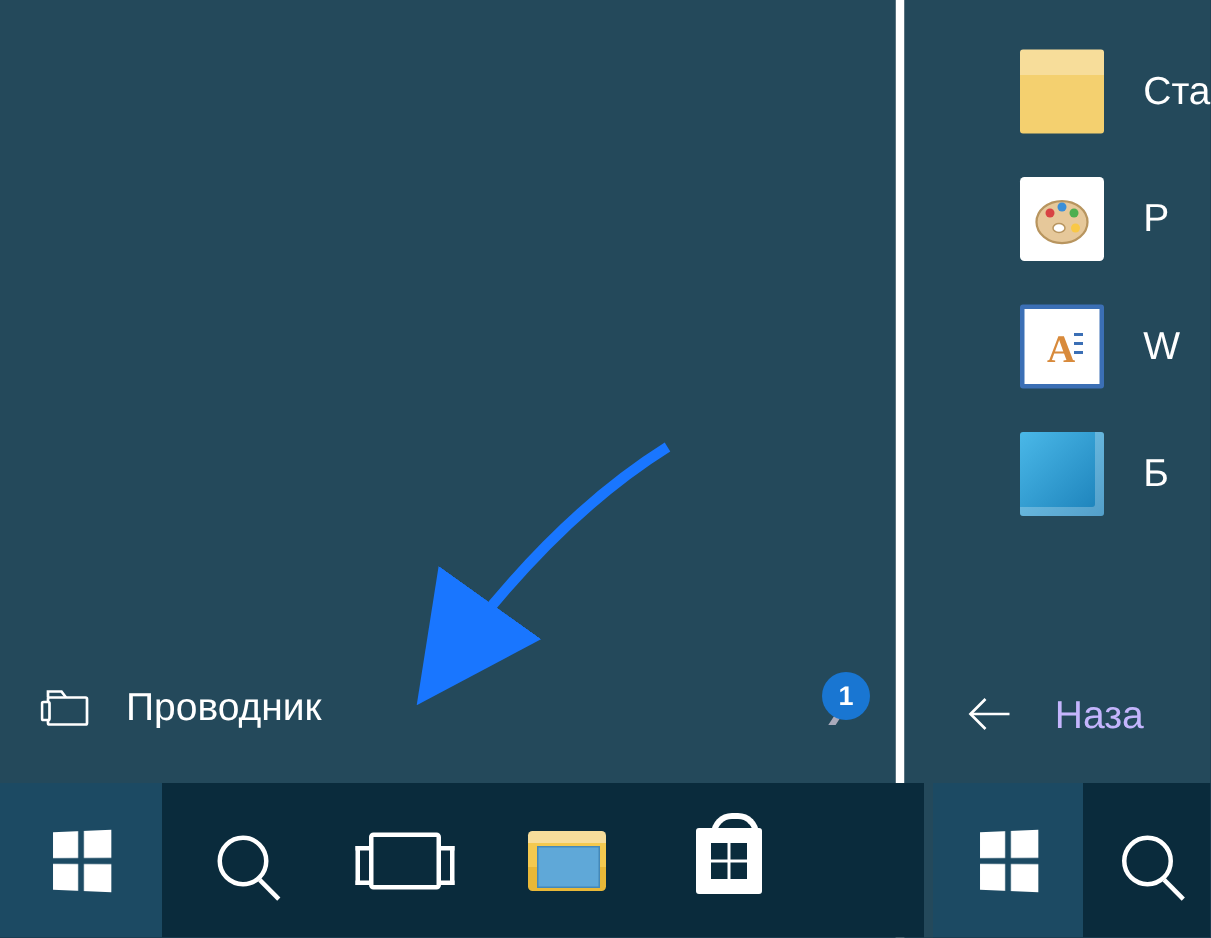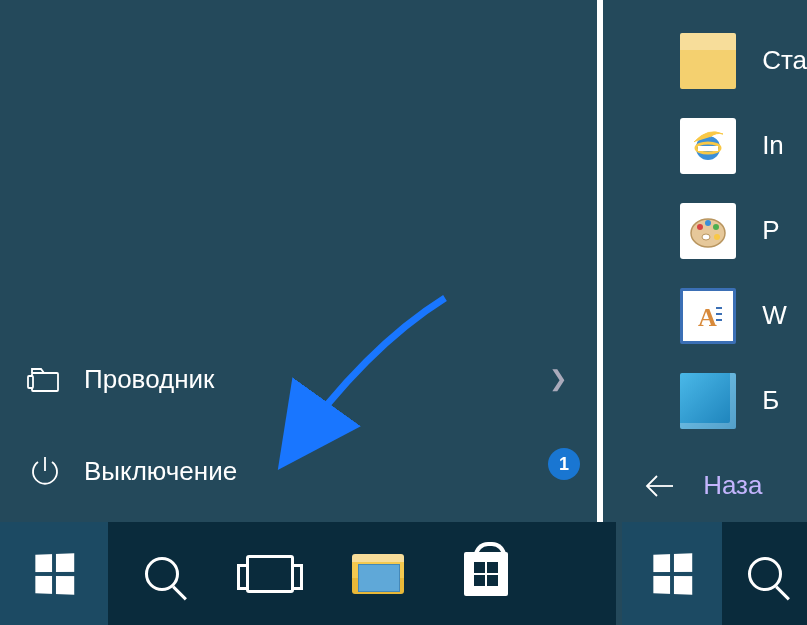--- a/index.html
+++ b/index.html
@@ -82,29 +82,20 @@
             <rect x="5" y="12" width="26" height="18" rx="1"></rect>
             <path d="M5 12 L5 8 L14 8 L17 12"></path>
             <rect x="1" y="15" width="5" height="12" rx="1" fill="#24495b" stroke="#fff"></rect>
           </svg>
         </span>
         <span>Проводник</span>
         <span class="chevron">❯</span>
       </div>
 
 
-      <div class="menu-item">
-        <span class="icon-slot">
-          <svg width="36" height="36" viewBox="0 0 36 36" class="svg-icon" stroke-width="2.5">
-            <path d="M18 4 L18 18"></path>
-            <path d="M11 9 A 12 12 0 1 0 25 9"></path>
-          </svg>
-        </span>
-        <span>Выключение</span>
-      </div>
 
       <div class="menu-item">
         <span class="icon-slot">
           <svg width="36" height="36" viewBox="0 0 36 36" class="svg-icon" stroke-width="2">
             <circle cx="6" cy="8" r="1.5" fill="#fff"></circle>
               <line x1="12" y1="8" x2="32" y2="8"></line>
             <circle cx="6" cy="18" r="1.5" fill="#fff"></circle>
               <line x1="12" y1="18" x2="32" y2="18"></line>
             <circle cx="6" cy="28" r="1.5" fill="#fff"></circle>
               <line x1="12" y1="28" x2="32" y2="28"></line>
@@ -118,32 +109,20 @@
 
   <div class="divider"></div>
 
   <div class="right-panel">
     <div class="right-items">
       <div class="tile-row">
         <div class="tile folder"></div>
         <span>Ста</span>
       </div>
       <div class="tile-row">
-        <div class="tile ie">
-          <svg width="44" height="44" viewBox="0 0 44 44">
-            <circle cx="22" cy="24" r="12" fill="#3b8fd8"></circle>
-            <path d="M10 24 a12 12 0 0 1 24 0" fill="#3b8fd8"></path>
-            <path d="M8 18 Q22 3 37 10 Q30 8 24 13" fill="#f9c846" stroke="#f9c846"></path>
-            <ellipse cx="22" cy="24" rx="12" ry="5" fill="none" stroke="#f9c846" stroke-width="3"></ellipse>
-            <rect x="12" y="22" width="20" height="5" fill="#fff"></rect>
-          </svg>
-        </div>
-        <span>In</span>
-      </div>
-      <div class="tile-row">
         <div class="tile paint">
           <svg width="44" height="44" viewBox="0 0 44 44">
             <ellipse cx="22" cy="24" rx="17" ry="14" fill="#e6c89a" stroke="#b8955f" stroke-width="1.5"></ellipse>
             <circle cx="14" cy="18" r="3" fill="#d84343"></circle>
             <circle cx="22" cy="14" r="3" fill="#3b8fd8"></circle>
             <circle cx="30" cy="18" r="3" fill="#4caf50"></circle>
             <circle cx="31" cy="28" r="3" fill="#f9c846"></circle>
             <ellipse cx="20" cy="28" rx="4" ry="3" fill="#fff" stroke="#b8955f"></ellipse>
           </svg>
         </div>

